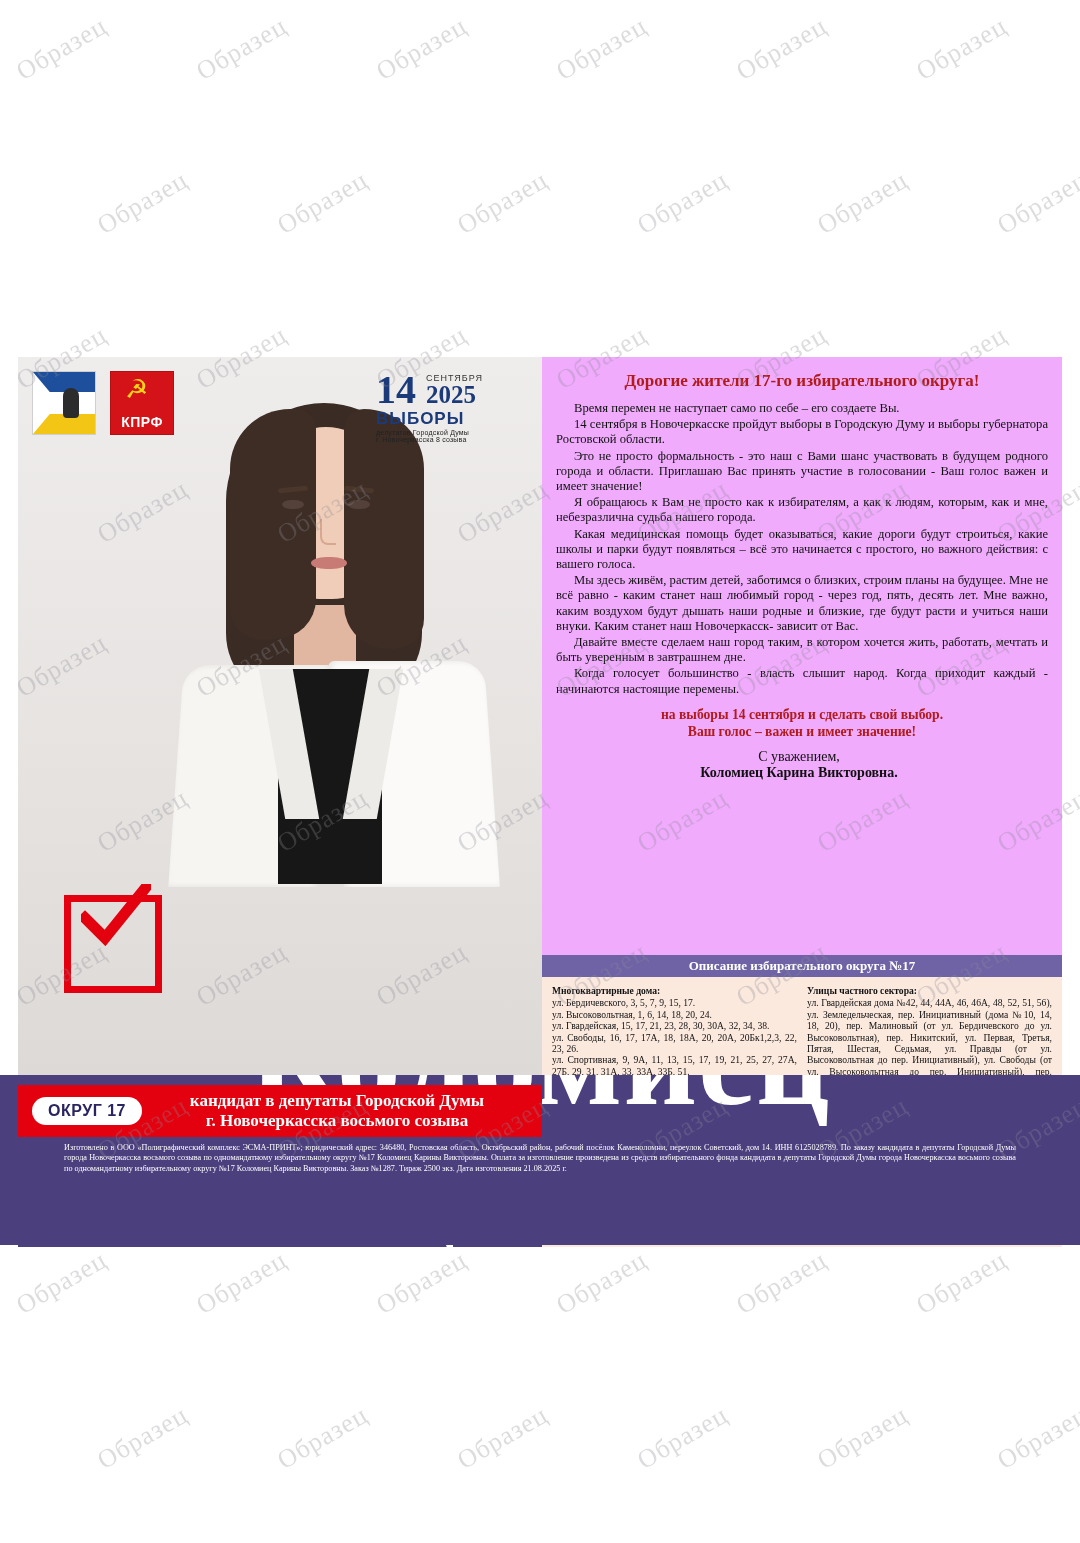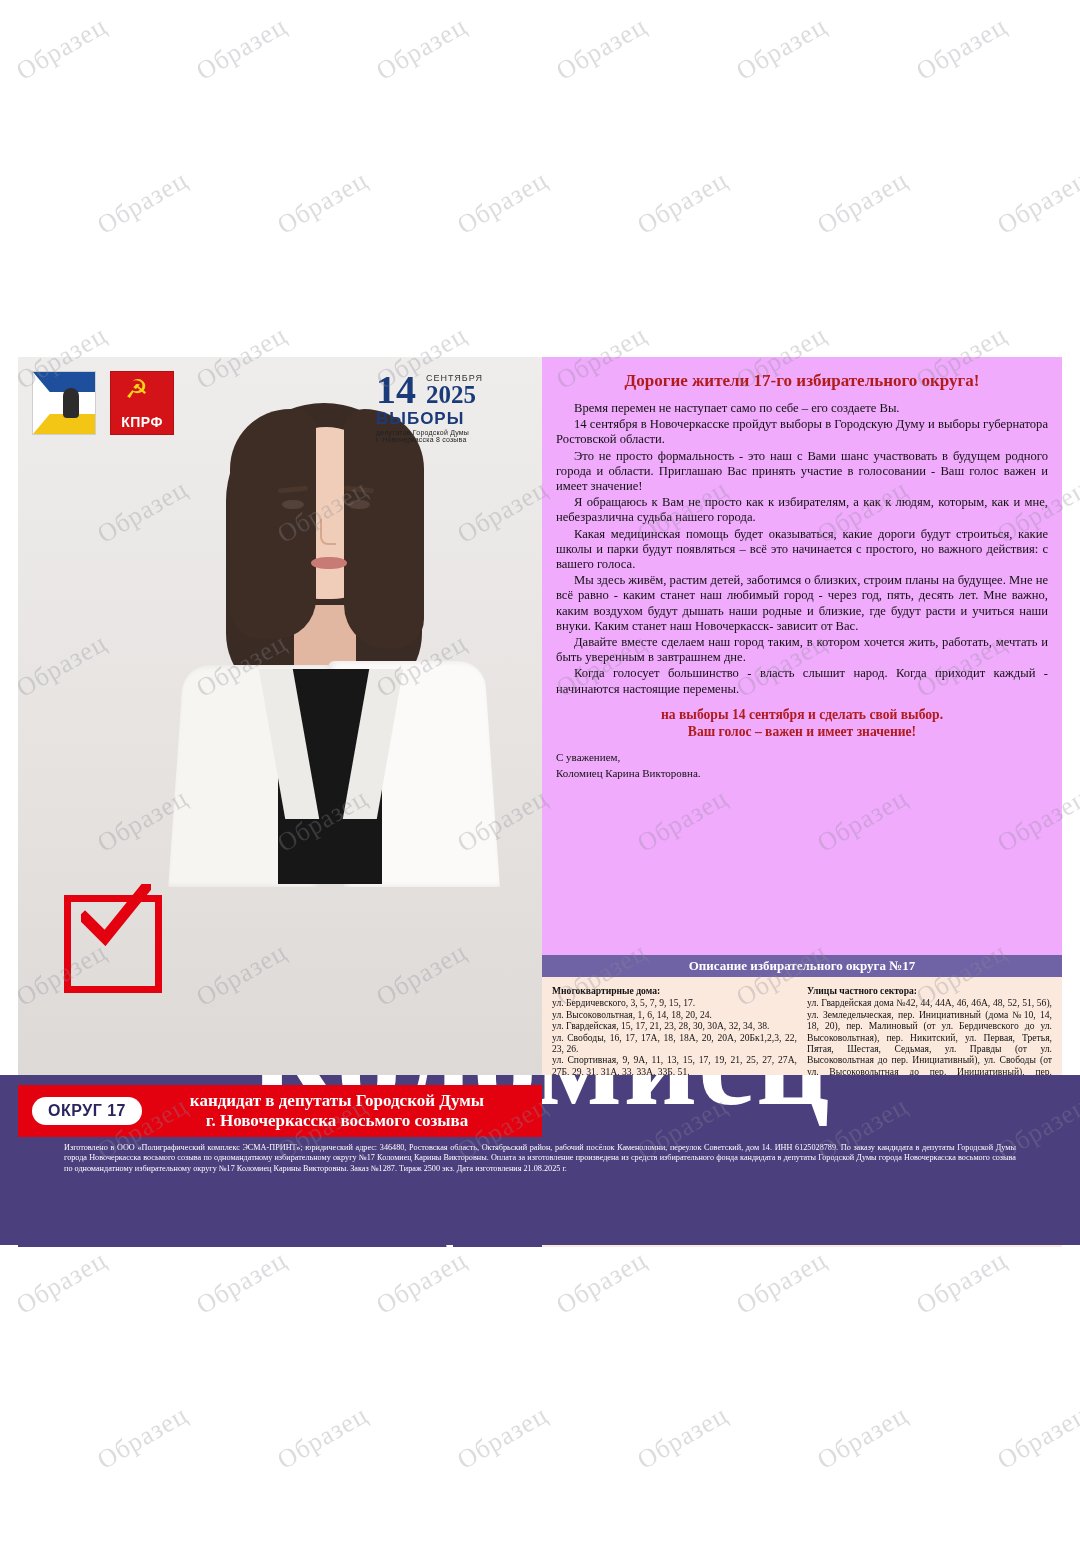--- a/index.html
+++ b/index.html
@@ -428,26 +428,26 @@
   #appeal-call {
     margin-top: 9px;
     text-align: center;
     color: #b01b1b;
     font-weight: bold;
     font-size: 13.6px;
     line-height: 17px;
   }
   #signature {
     margin-top: 9px;
-    text-align: left;
-    font-size: 11px;
+    text-align: center;
+    font-size: 14px;
     line-height: 16px;
     padding-right: 6px;
   }
-  #signature .bold { font-weight: normal; }
+  #signature .bold { font-weight: bold; }
 
   
   #district-header {
     position: absolute;
     left: 524px;
     top: 598px;
     width: 520px;
     height: 22px;
     background: #6f63a6;
     color: #ffffff;

